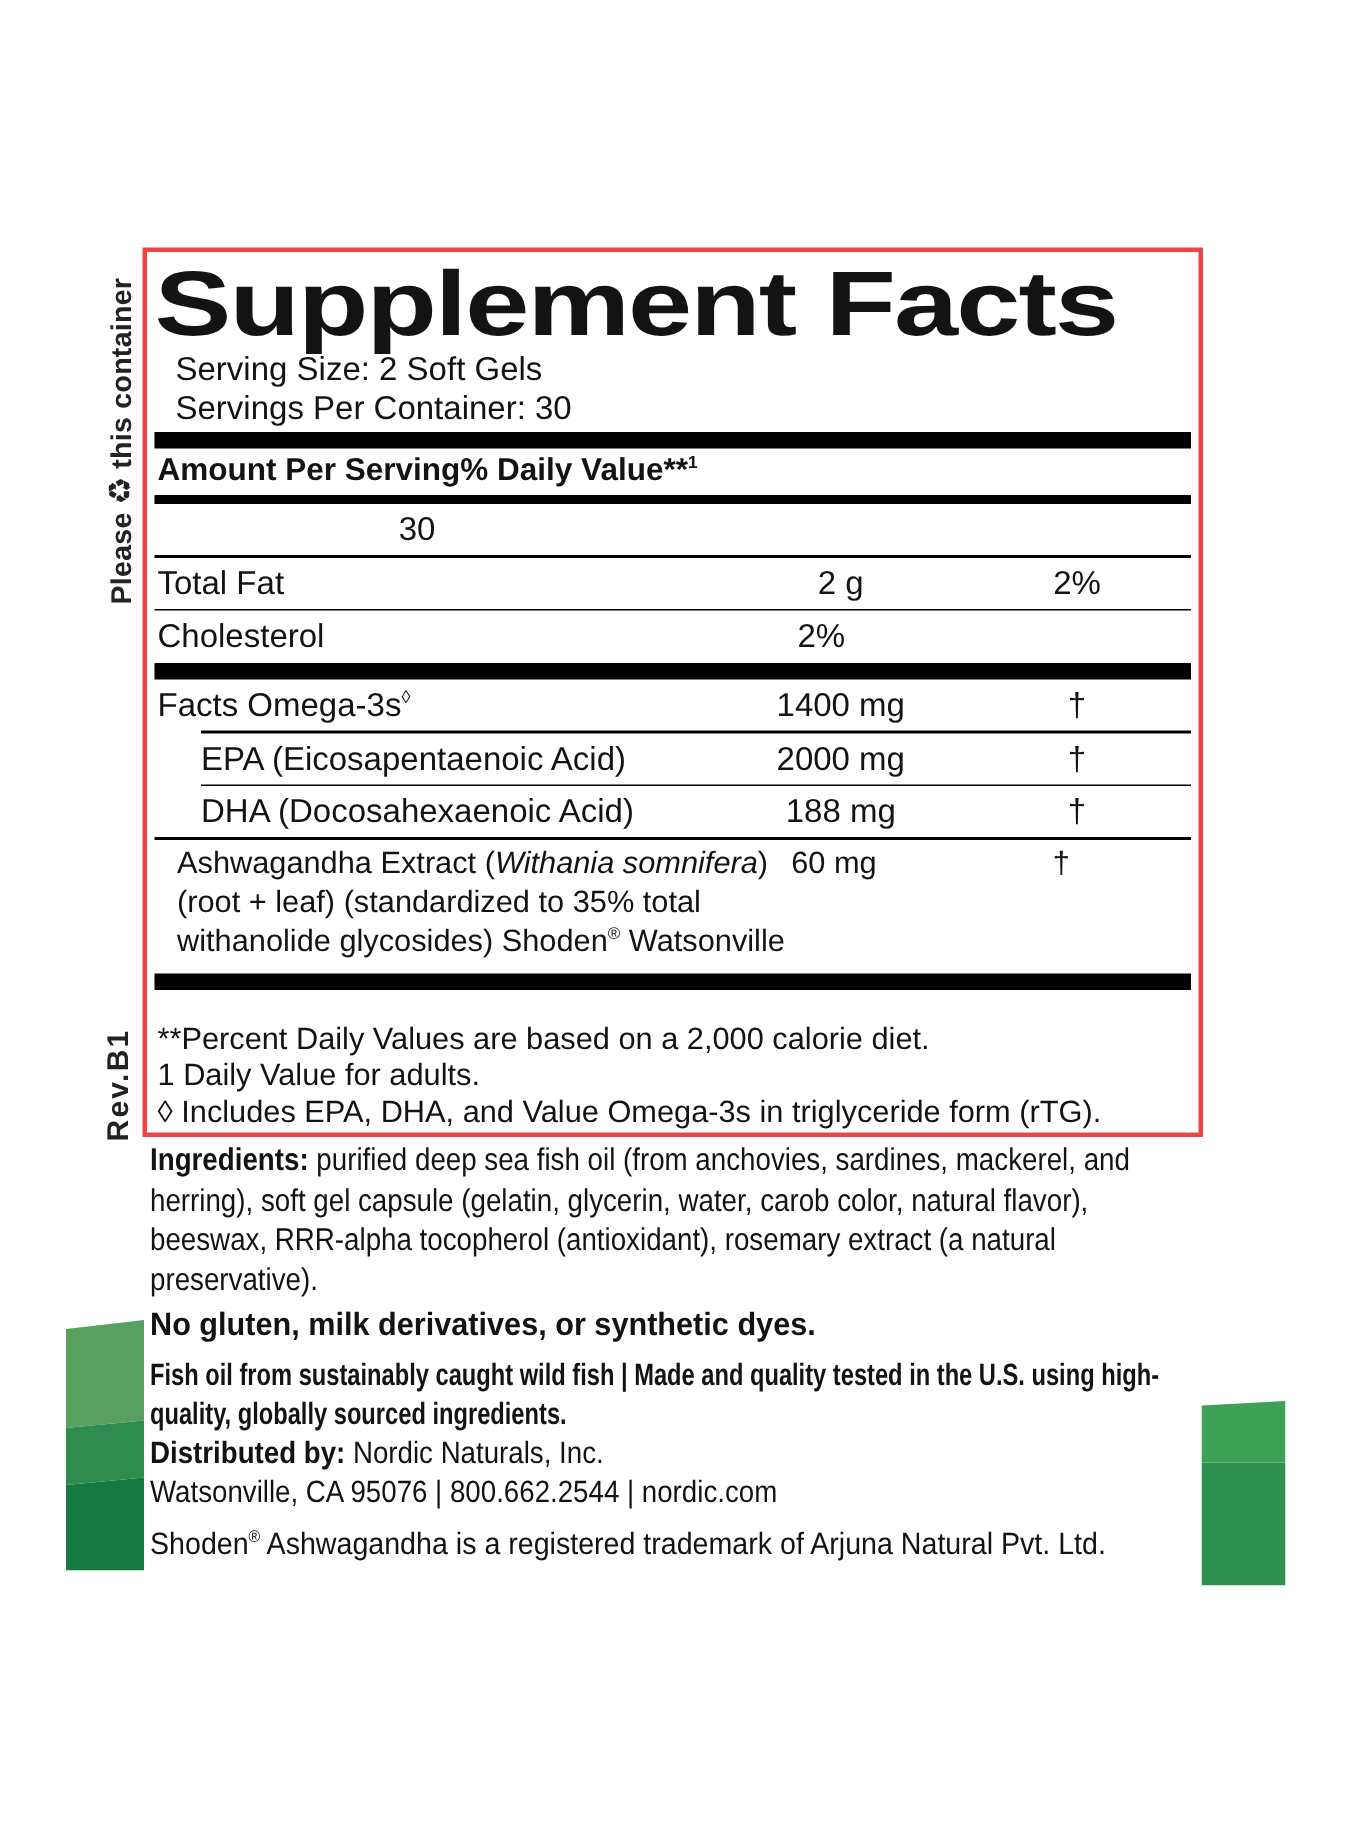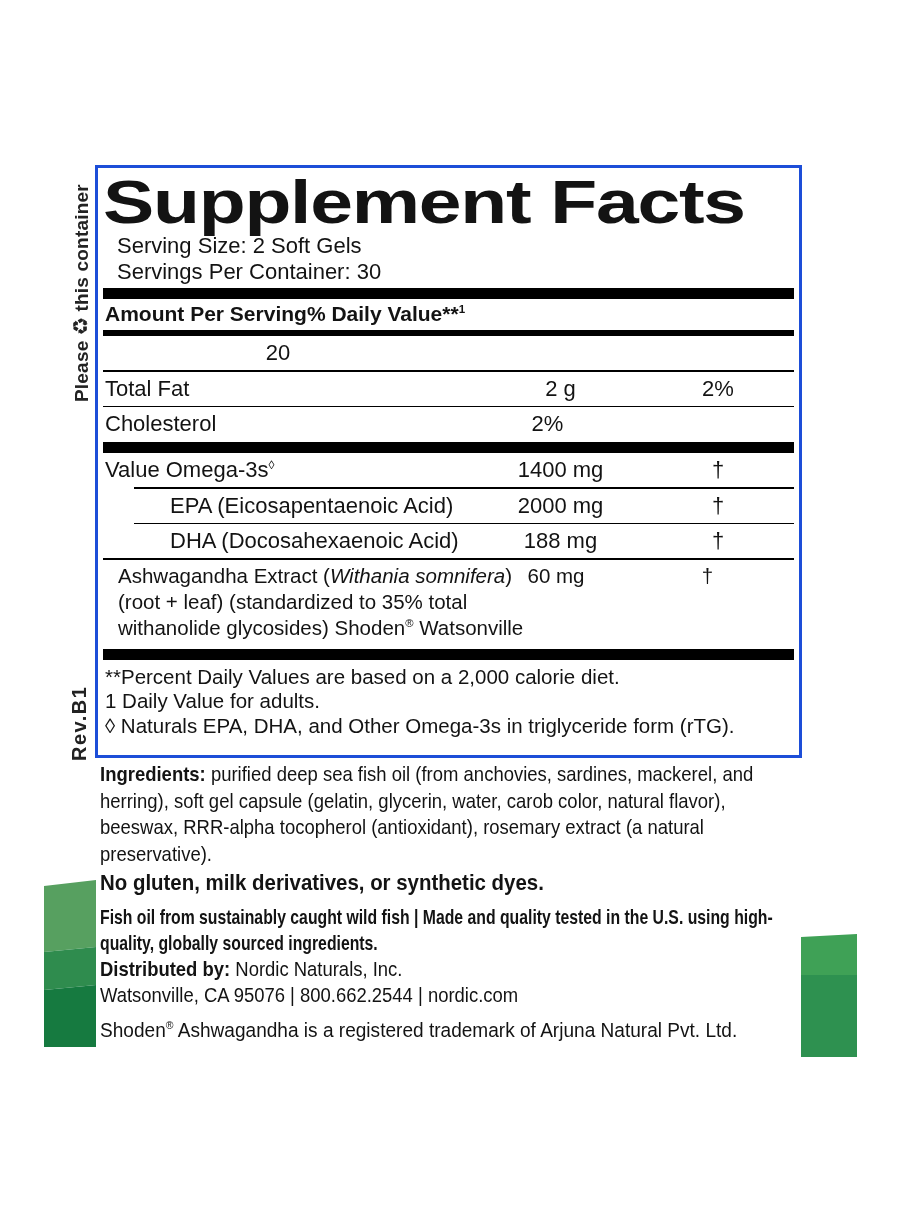--- a/index.html
+++ b/index.html
@@ -8,46 +8,46 @@
 
   
   .vtext{position:absolute;transform:rotate(-90deg);transform-origin:left bottom;
          white-space:nowrap;font-weight:bold;color:#222;}
   .recycle-note{left:93px;top:378px;font-size:19px;letter-spacing:.2px;}
   .recycle-note .ricon{margin:0 5px;font-weight:normal;font-size:21px;}
   .revision{left:91px;top:738px;font-size:20px;letter-spacing:1.5px;}
 
   
   .facts-box{position:absolute;left:95px;top:165px;width:707px;height:593px;
-             border:3px solid #1d4ed8;box-sizing:border-box;background:#fff;}
+             border:3px solid #ef4444;box-sizing:border-box;background:#fff;}
   .title{font-size:61px;font-weight:800;letter-spacing:-1px;line-height:58px;
          margin:5px 0 2px 5px;white-space:nowrap;transform:scaleX(1.26);transform-origin:left top;}
   .serving{font-size:22px;line-height:25.5px;margin-left:19px;}
   .bar{background:#000;height:11px;margin:4px 5px 0 5px;}
   .bar.thin{height:6px;margin-top:2px;}
   .bar.mid{margin-top:1px;}
   .hdr{display:flex;justify-content:flex-start;align-items:center;height:29px;
        font-size:21px;font-weight:bold;padding:0 7px;}
   .sep{height:1.5px;background:#000;margin:0 5px;}
   .sep.sub{margin-left:36px;}
   .row{display:grid;grid-template-columns:360px 205px 1fr;align-items:center;
        height:34px;font-size:22px;}
   .row .label{padding-left:7px;white-space:nowrap;}
-  .row.sub .label{padding-left:36px;margin-left:36px;}
+  .row.sub .label{padding-left:36px;}
   .row .amt{text-align:center;}
   .row .dv{text-align:center;padding-right:26px;}
   .row.multi{grid-template-columns:412px 92px 1fr;align-items:start;height:auto;
              padding:3px 0 4px 0;font-size:20.5px;}
   .row.multi .label{line-height:26px;white-space:normal;padding-left:20px;}
   .row.multi .label div{white-space:nowrap;}
   .row.multi .amt,.row.multi .dv{line-height:26px;}
   .row.multi .dv{padding-right:0;padding-left:14px;}
   .italic{font-style:italic;}
   sup{font-size:.55em;vertical-align:super;line-height:0;}
-  .footnotes{margin:5px 7px 0 7px;font-size:20.5px;line-height:24.5px;}
+  .footnotes{margin:21px 7px 0 7px;font-size:20.5px;line-height:24.5px;}
 
   
   .abs{position:absolute;left:100px;}
   .ingredients{top:761px;width:800px;font-size:21px;line-height:26.5px;
                transform:scaleX(.88);transform-origin:left top;}
   .ingredients b{font-weight:bold;}
   .no-gluten{top:871px;width:620px;font-size:21.5px;font-weight:bold;
              transform:scaleX(.95);transform-origin:left top;}
   .quality{top:904px;width:910px;font-size:20.5px;font-weight:bold;line-height:26px;
            transform:scaleX(.77);transform-origin:left top;}
@@ -75,41 +75,41 @@
     <div class="bar"></div>
 
     <div class="hdr">
       <span>Amount Per Serving</span>
       <span><span>% Daily Value**</span><sup>1</sup></span>
     </div>
 
     <div class="bar thin"></div>
 
     <div class="row">
-      <div class="amt">20</div>
+      <div class="amt">30</div>
       <div class="dv"></div>
     </div>
     <div class="sep"></div>
 
     <div class="row">
       <div class="label">Total Fat</div>
       <div class="amt">2 g</div>
       <div class="dv">2%</div>
     </div>
     <div class="sep"></div>
 
     <div class="row">
       <div class="label">Cholesterol</div>
       <div class="dv">2%</div>
     </div>
 
     <div class="bar mid"></div>
 
     <div class="row">
-      <div class="label"><span>Value Omega-3s</span><sup>◊</sup></div>
+      <div class="label"><span>Facts Omega-3s</span><sup>◊</sup></div>
       <div class="amt">1400 mg</div>
       <div class="dv">†</div>
     </div>
     <div class="sep sub"></div>
 
     <div class="row sub">
       <div class="label">EPA (Eicosapentaenoic Acid)</div>
       <div class="amt">2000 mg</div>
       <div class="dv">†</div>
     </div>
@@ -130,21 +130,21 @@
       </div>
       <div class="amt">60 mg</div>
       <div class="dv">†</div>
     </div>
 
     <div class="bar"></div>
 
     <div class="footnotes">
       <div>**Percent Daily Values are based on a 2,000 calorie diet.</div>
       <div>1 Daily Value for adults.</div>
-      <div>◊ Naturals EPA, DHA, and Other Omega-3s in triglyceride form (rTG).</div>
+      <div>◊ Includes EPA, DHA, and Value Omega-3s in triglyceride form (rTG).</div>
     </div>
   </div>
 
   <div class="abs ingredients"><b>Ingredients:</b><span> purified deep sea fish oil (from anchovies, sardines, mackerel, and herring), soft gel capsule (gelatin, glycerin, water, carob color, natural flavor), beeswax, RRR-alpha tocopherol (antioxidant), rosemary extract (a natural preservative).</span></div>
 
   <div class="abs no-gluten">No gluten, milk derivatives, or synthetic dyes.</div>
 
   <div class="abs quality">Fish oil from sustainably caught wild fish | Made and quality tested in the U.S. using high-quality, globally sourced ingredients.</div>
 
   <div class="abs distributed"><span class="dl">Distributed by:</span><span> Nordic Naturals, Inc.</span></div>

